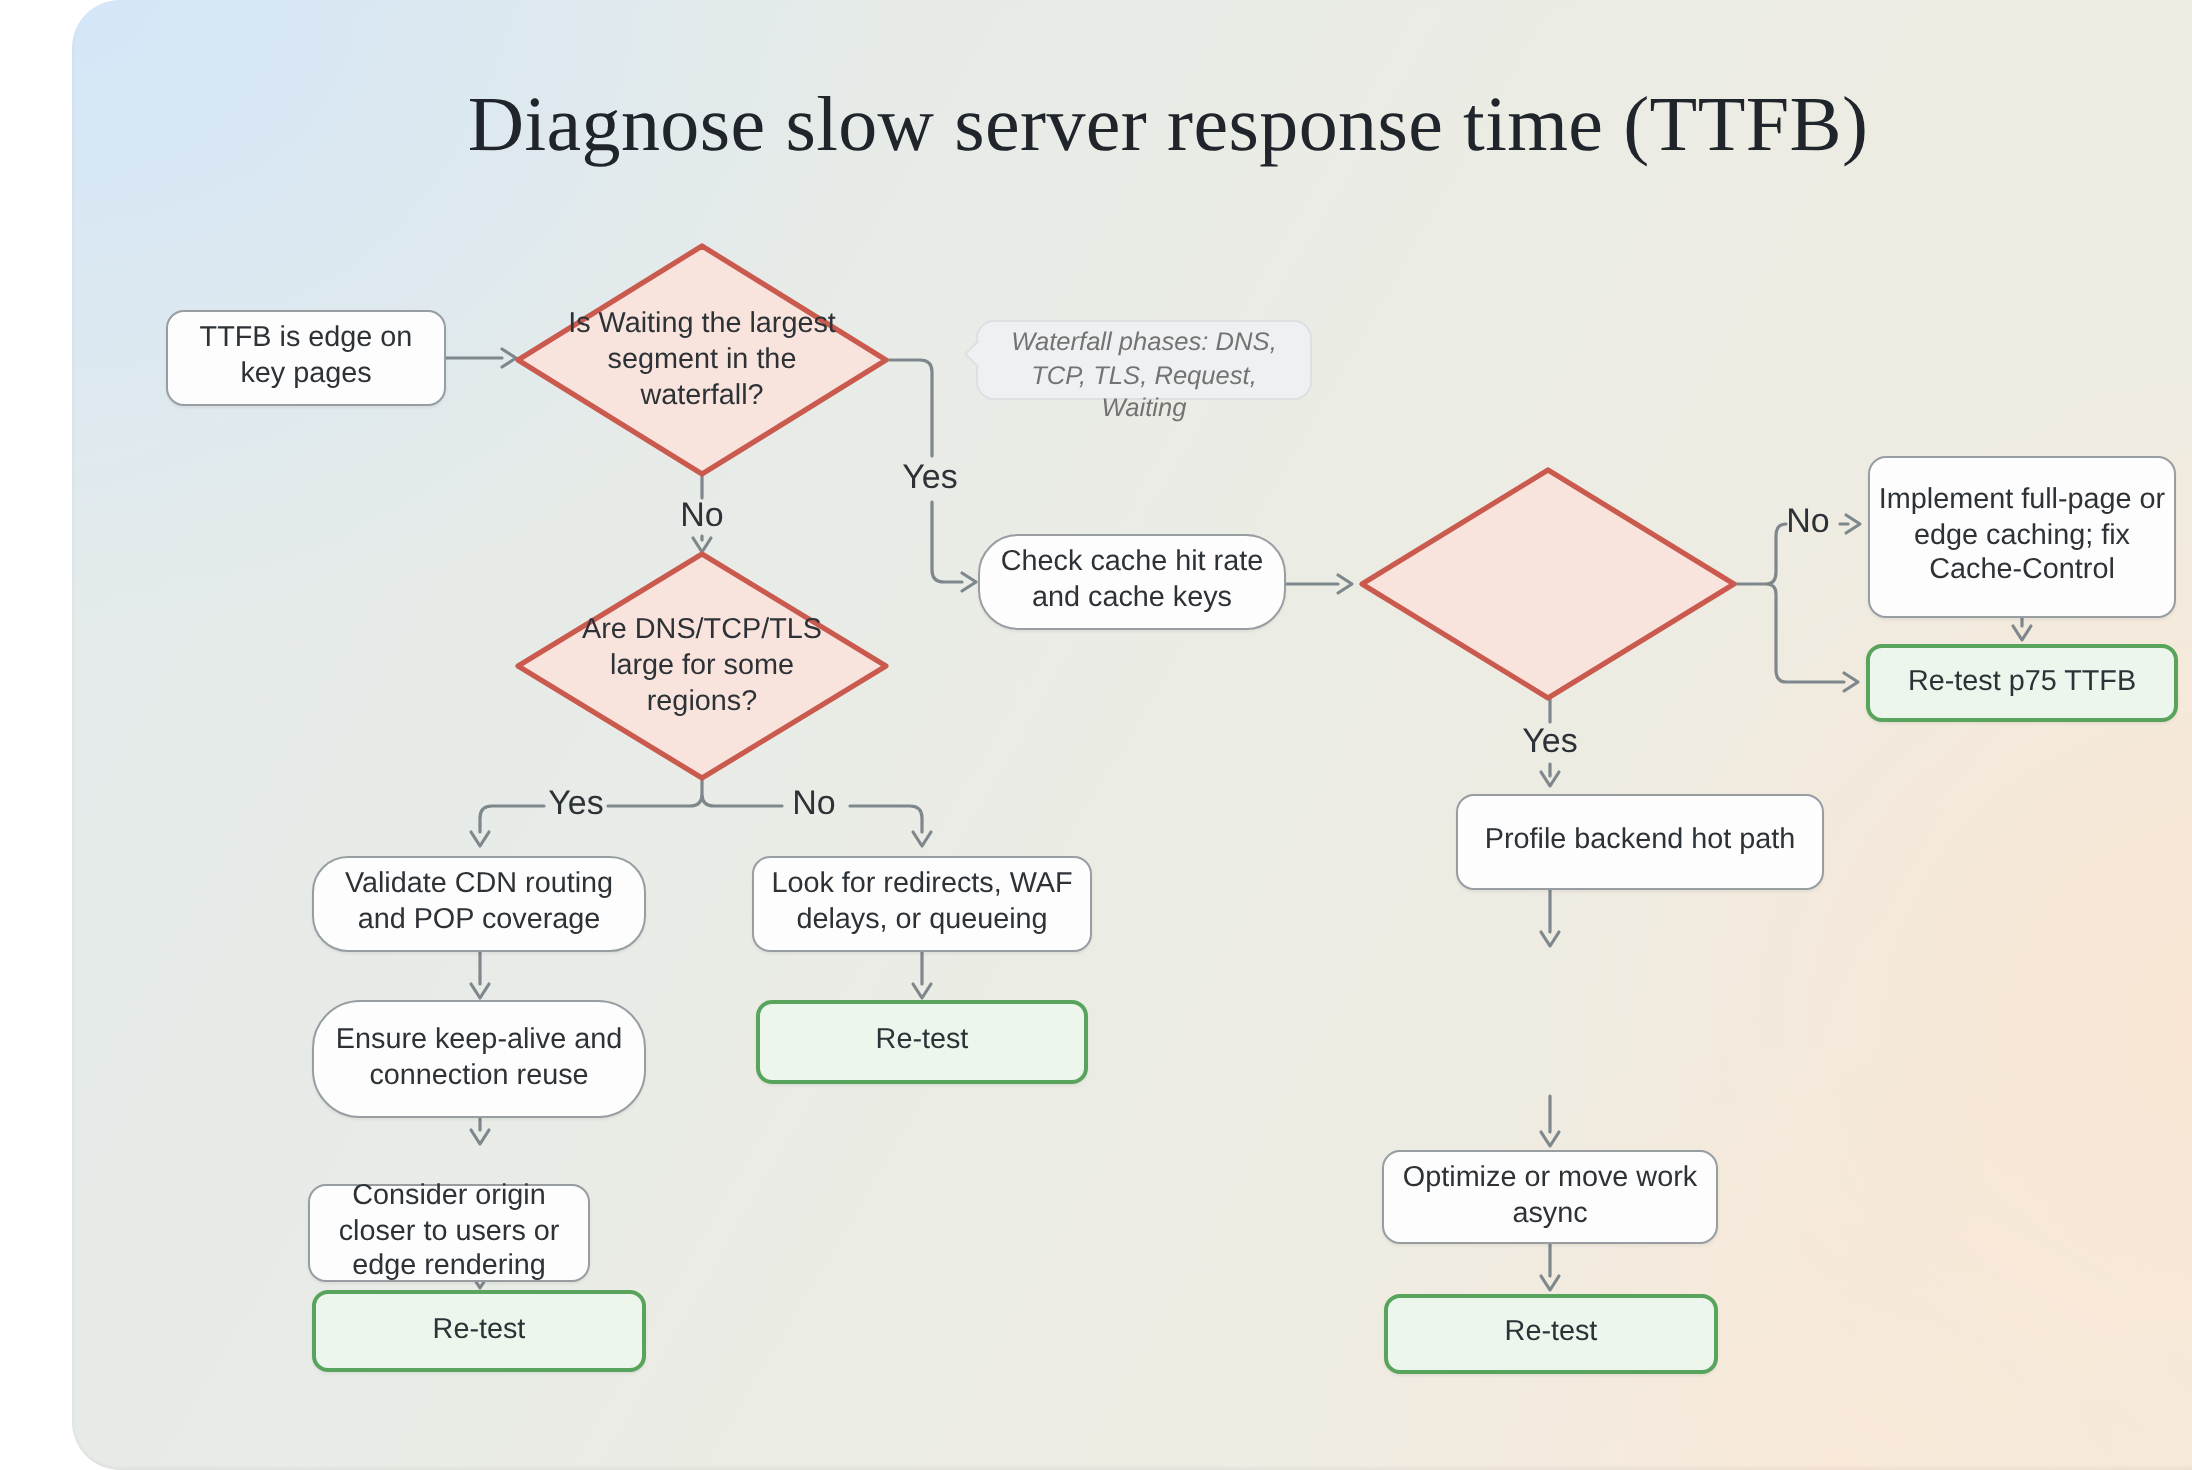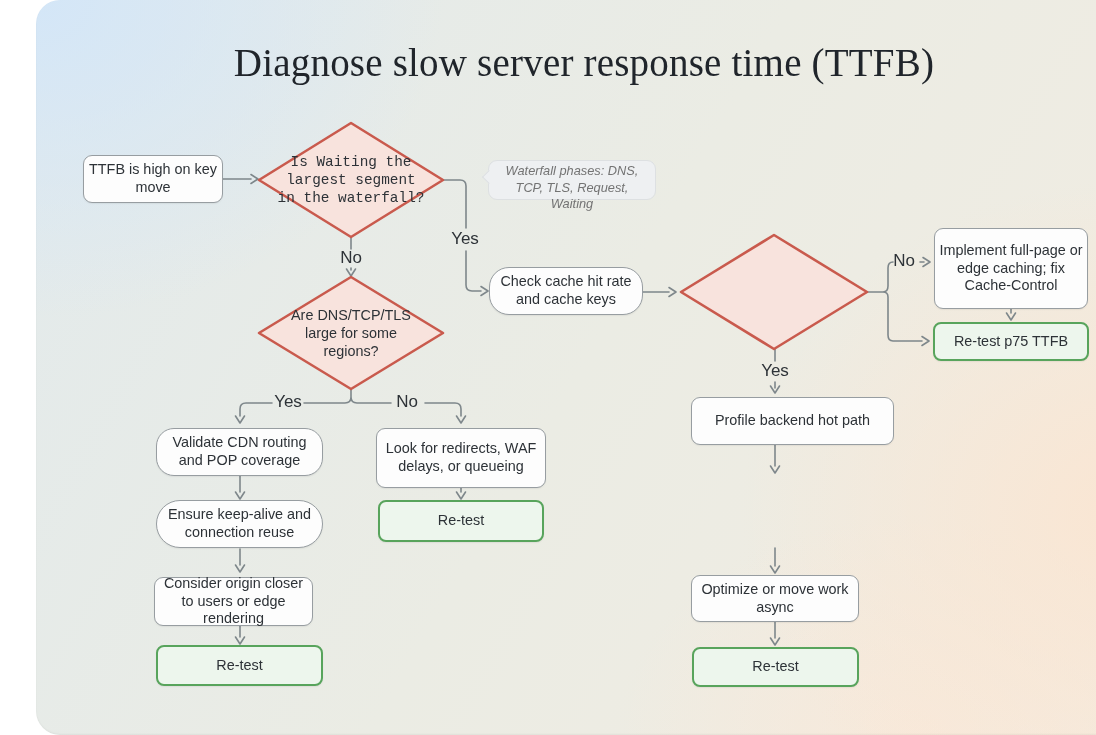--- a/index.html
+++ b/index.html
@@ -126,45 +126,45 @@
       <path d="M739,622 V638"></path>
       <path d="M734.5,638 L739,645 L743.5,638"></path>
     </g>
     <g stroke="#c95a4d" stroke-width="2.6" fill="#f8e3dd" stroke-linejoin="round">
       <path d="M315,123 L407,180 L315,237 L223,180 Z"></path>
       <path d="M315,277 L407,333 L315,389 L223,333 Z"></path>
       <path d="M738,235 L831,292 L738,349 L645,292 Z"></path>
     </g>
   </svg>
 
-  <div class="box" style="left:47px;top:155px;width:140px;height:48px;">TTFB is high on key move</div>
+  <div class="box" style="left:47px;top:155px;width:140px;height:48px;">TTFB is edge on key pages</div>
 
   <div class="note" style="left:452px;top:160px;width:168px;height:40px;">
     <span>Waterfall phases: DNS, TCP, TLS, Request, Waiting</span>
     <span class="note-tail"></span>
   </div>
 
   <div class="box" style="left:453px;top:267px;width:154px;height:48px;border-radius:20px;">Check cache hit rate and cache keys</div>
 
   <div class="box" style="left:120px;top:428px;width:167px;height:48px;border-radius:18px;">Validate CDN routing and POP coverage</div>
-  <div class="box" style="left:120px;top:500px;width:167px;height:48px;border-radius:24px;">Ensure keep-alive and connection reuse</div>
-  <div class="box" style="left:118px;top:577px;width:159px;height:49px;">Consider origin closer to users or edge rendering</div>
+  <div class="box" style="left:120px;top:500px;width:167px;height:59px;border-radius:24px;">Ensure keep-alive and connection reuse</div>
+  <div class="box" style="left:118px;top:592px;width:141px;height:49px;">Consider origin closer to users or edge rendering</div>
   <div class="box green" style="left:120px;top:645px;width:167px;height:41px;">Re-test</div>
 
-  <div class="box" style="left:340px;top:428px;width:170px;height:60px;">Look for redirects, WAF delays, or queueing</div>
+  <div class="box" style="left:340px;top:428px;width:170px;height:48px;">Look for redirects, WAF delays, or queueing</div>
   <div class="box green" style="left:342px;top:500px;width:166px;height:42px;">Re-test</div>
 
   <div class="box" style="left:898px;top:228px;width:154px;height:81px;">Implement full-page or edge caching; fix Cache-Control</div>
   <div class="box green" style="left:897px;top:322px;width:156px;height:39px;">Re-test p75 TTFB</div>
 
-  <div class="box" style="left:655px;top:397px;width:203px;height:48px;">Profile backend hot path</div>
+  <div class="box" style="left:692px;top:397px;width:184px;height:48px;">Profile backend hot path</div>
   <div class="box" style="left:655px;top:575px;width:168px;height:47px;">Optimize or move work async</div>
   <div class="box green" style="left:656px;top:647px;width:167px;height:40px;">Re-test</div>
 
-  <div class="dtext" style="left:240px;top:148px;width:150px;height:64px;font-family:Liberation Mono, monospace;">Is Waiting the largest segment in the waterfall?</div>
+  <div class="dtext" style="left:240px;top:148px;width:150px;height:64px;">Is Waiting the largest segment in the waterfall?</div>
   <div class="dtext" style="left:240px;top:301px;width:150px;height:64px;">Are DNS/TCP/TLS large for some regions?</div>
 
   <div class="elabel" style="left:429px;top:239px;">Yes</div>
   <div class="elabel" style="left:315px;top:258px;">No</div>
   <div class="elabel" style="left:252px;top:402px;">Yes</div>
   <div class="elabel" style="left:371px;top:402px;">No</div>
   <div class="elabel" style="left:868px;top:261px;">No</div>
   <div class="elabel" style="left:739px;top:371px;">Yes</div>
 
 </div>

